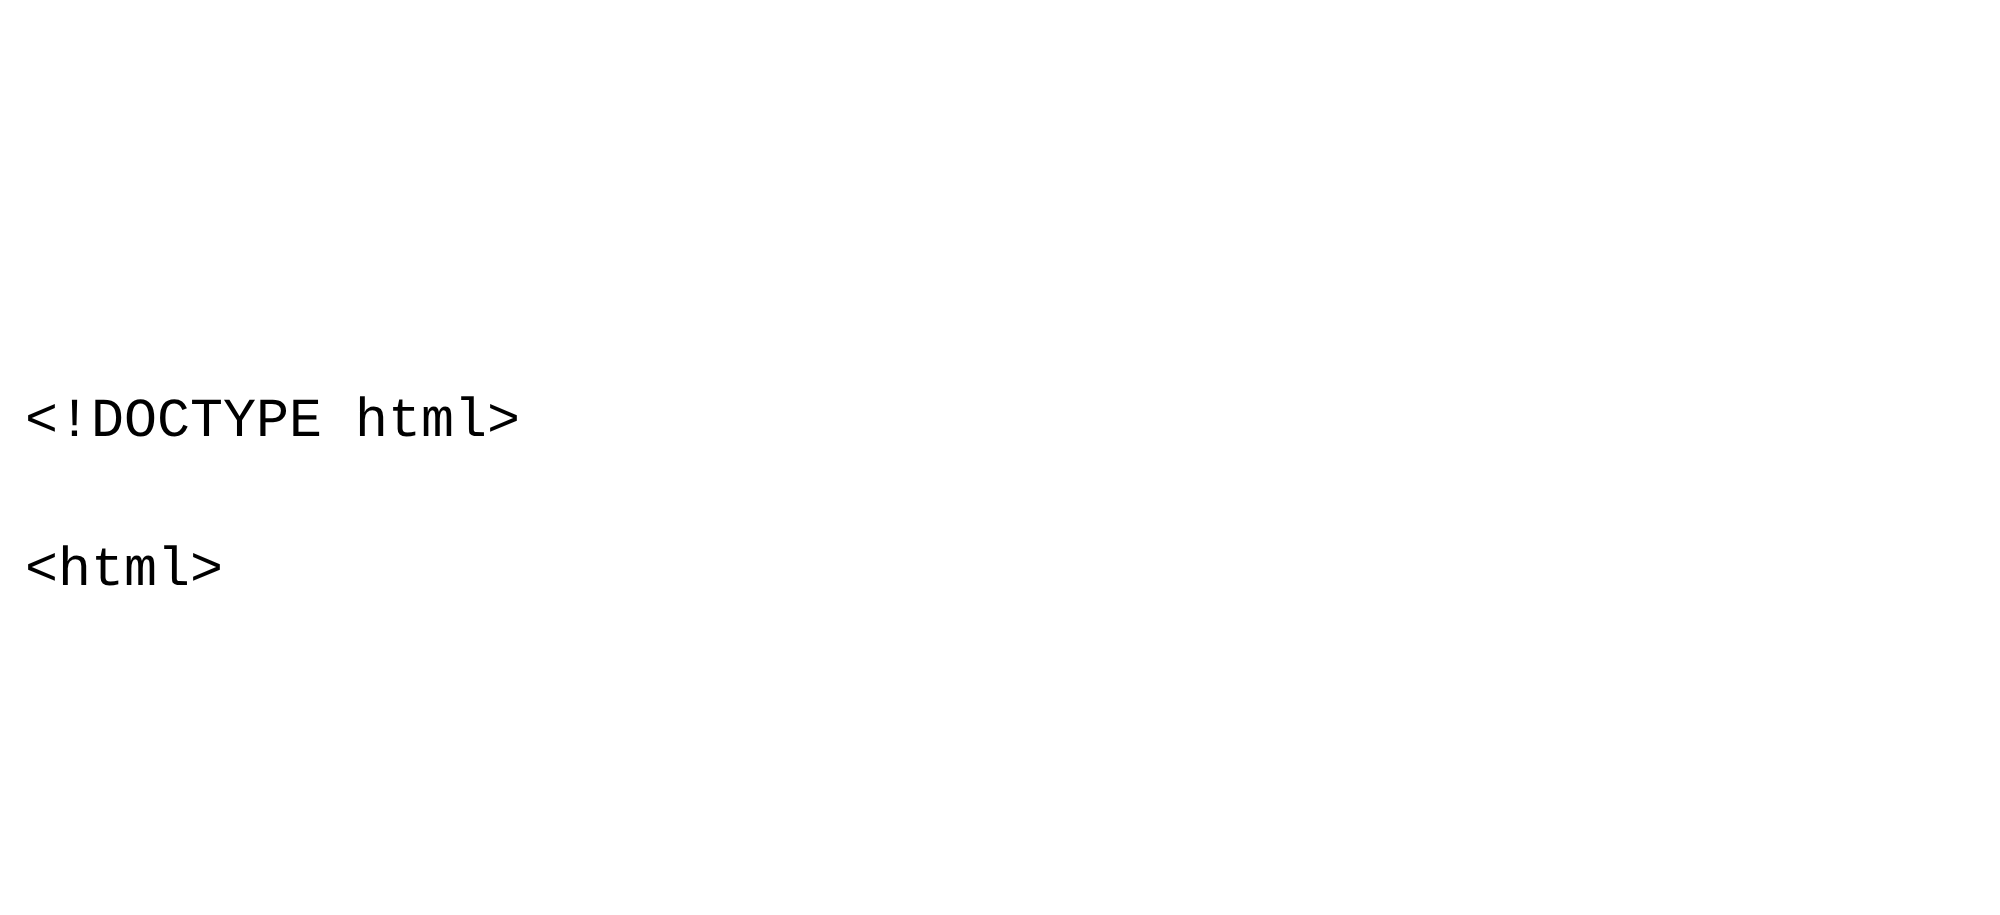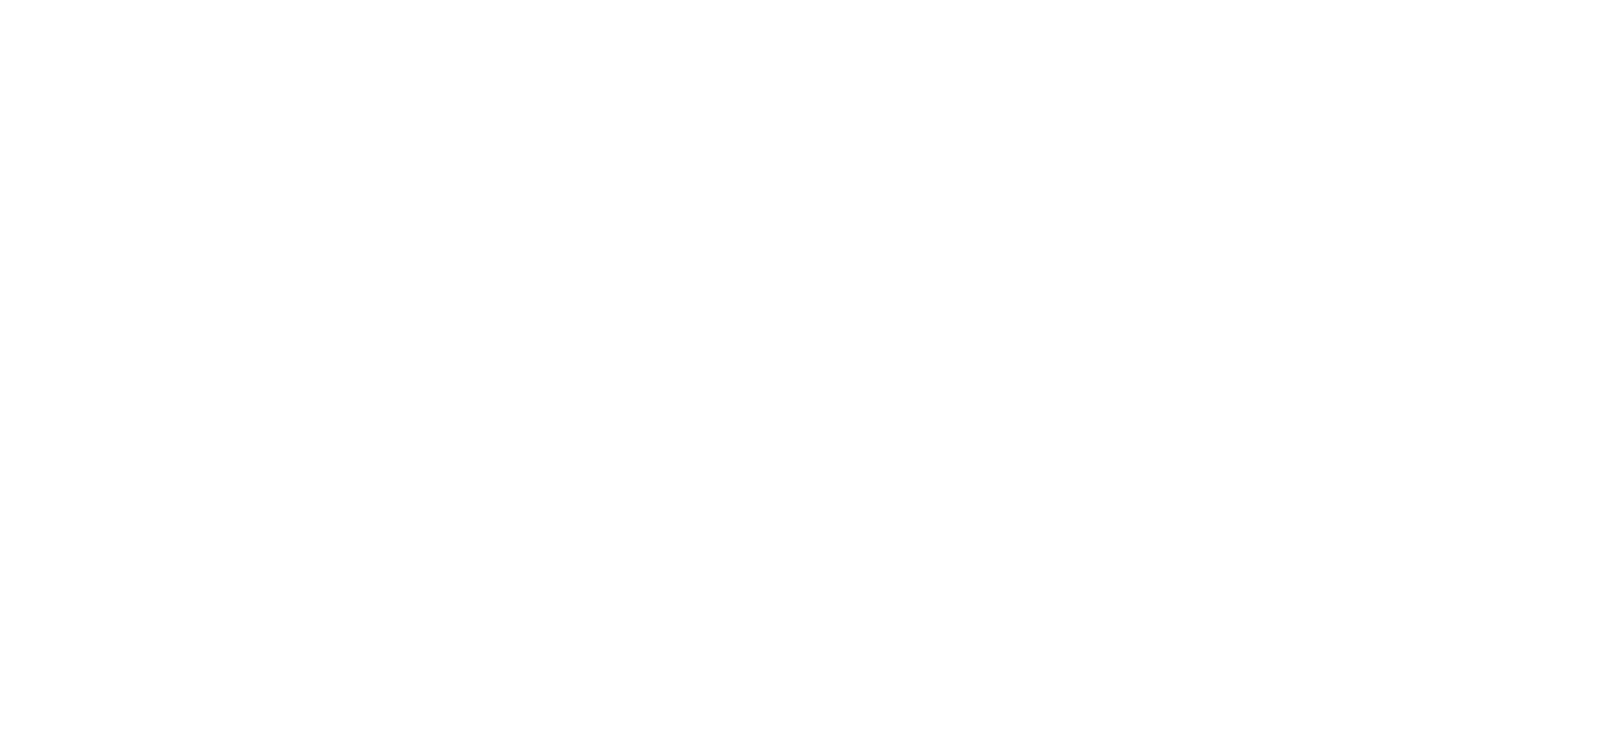--- a/index.html
+++ b/index.html
@@ -23,20 +23,22 @@
       display: block;
       min-height: 1.35em;
     }
   </style>
 </head>
 <body>
 
 
 
 <div class="code-block">
+<span class="code-line">&lt;!DOCTYPE html&gt;</span>
+<span class="code-line">&lt;html&gt;</span>
 <span class="code-line"></span>
 
 
 
 
 
 </div>
 
 
 

